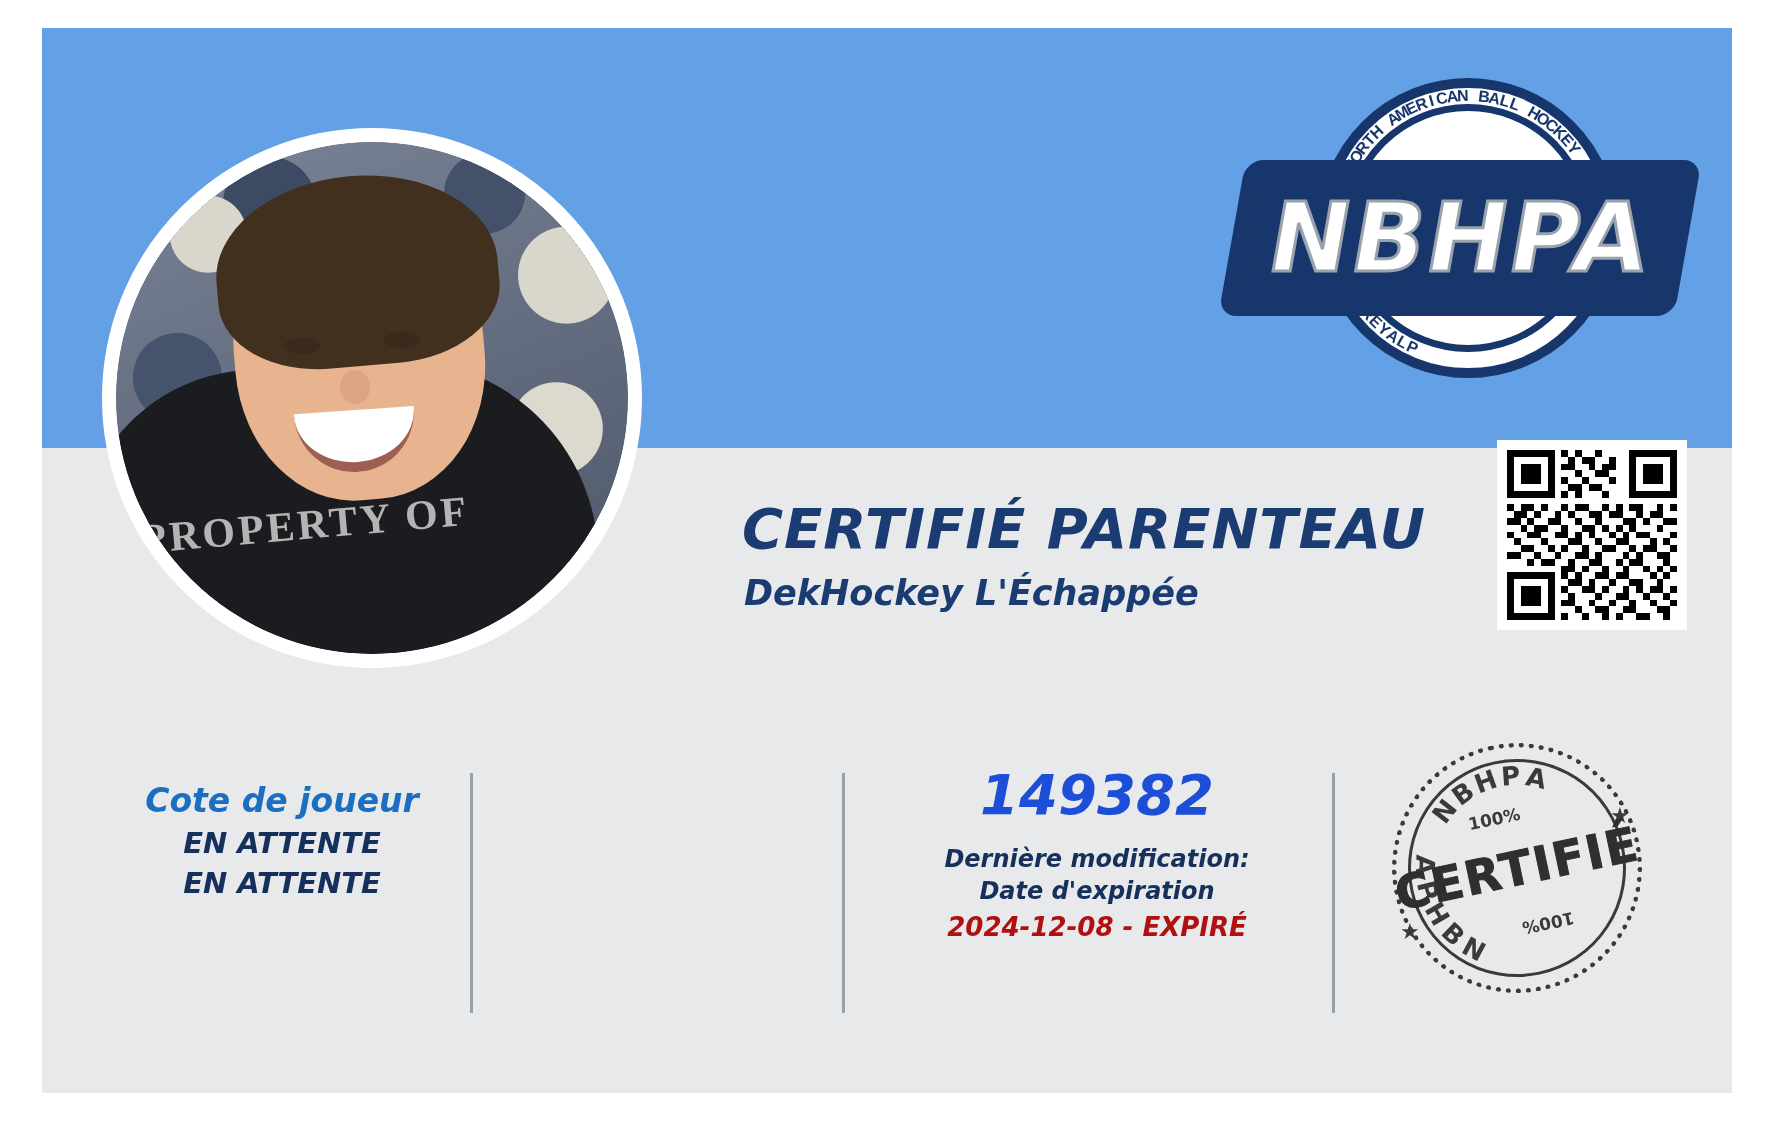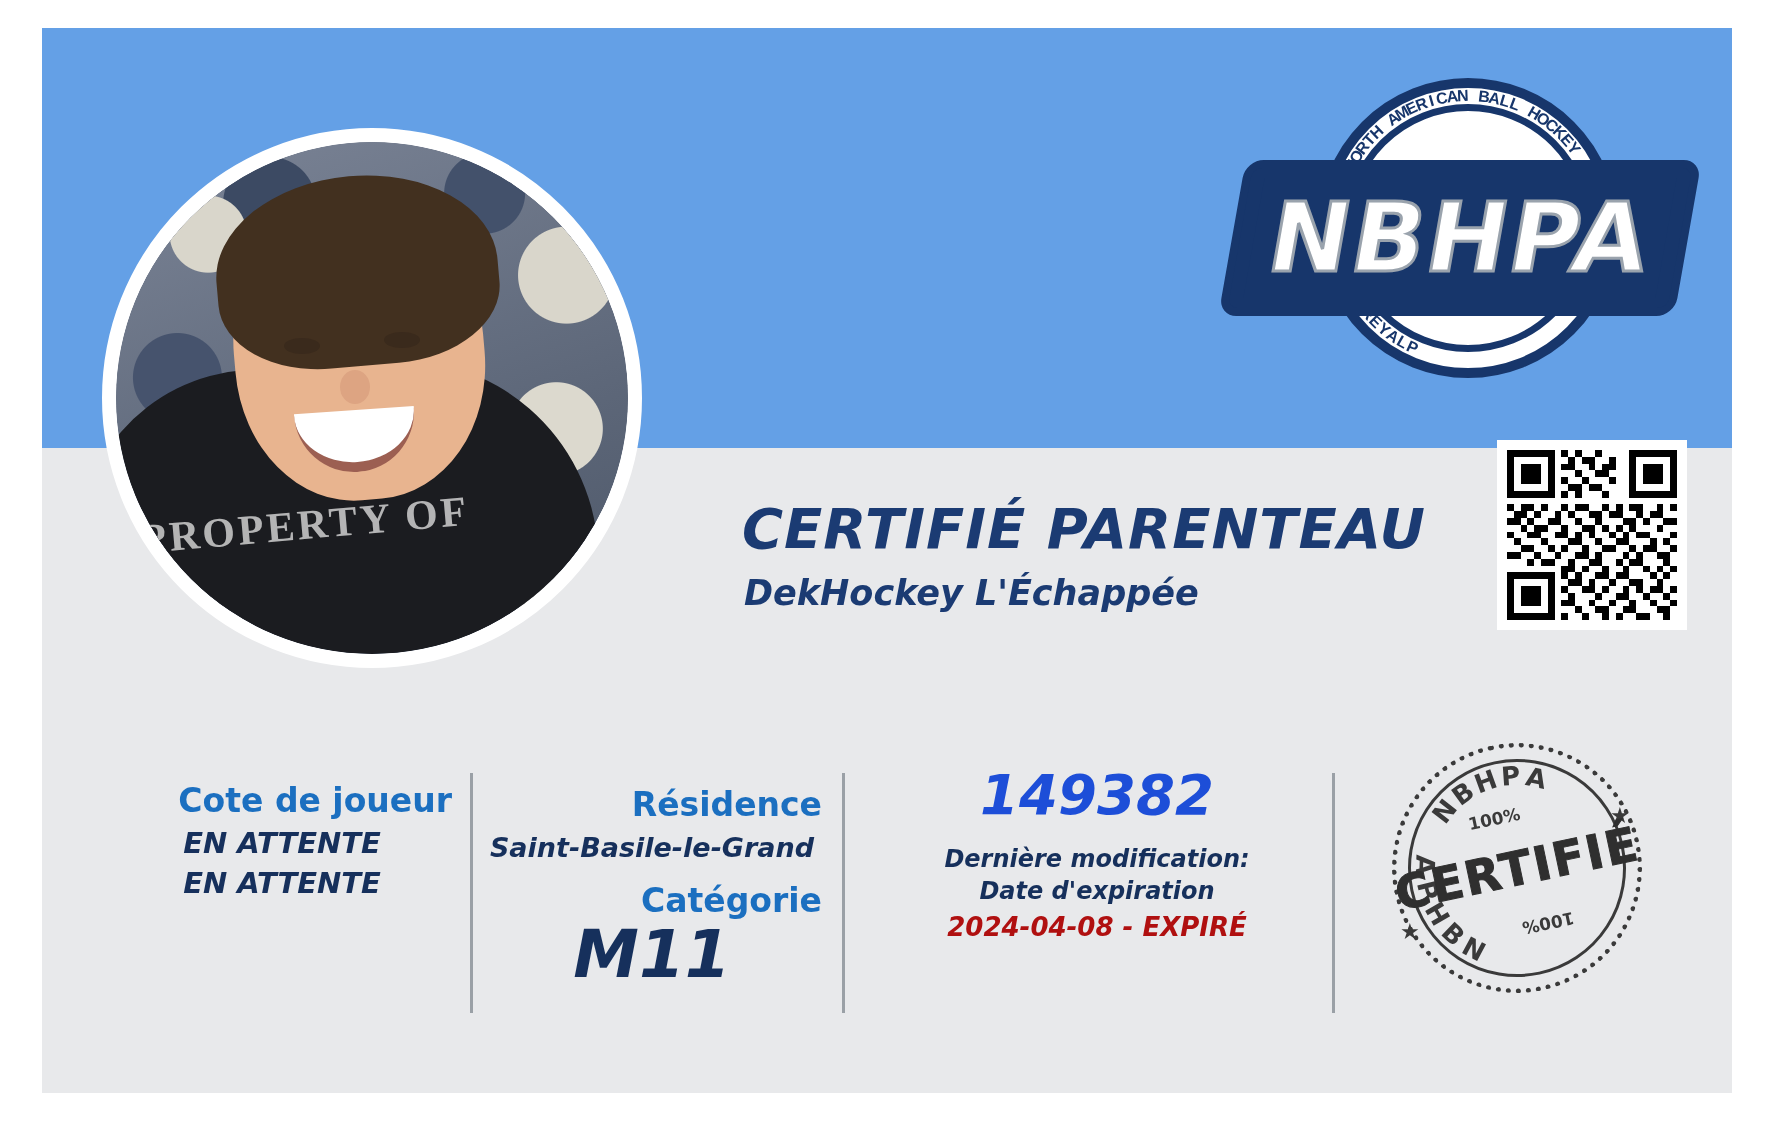--- a/index.html
+++ b/index.html
@@ -279,24 +279,24 @@
     background: #9aa0a6;
   }
   .col {
     position: absolute;
     text-align: center;
     color: #1b3b73;
     font-family: "DejaVu Sans", sans-serif;
   }
   .lbl {
     font-weight: bold;
+    font-style: italic;
     font-size: 33px;
     color: #1b6fc0;
     white-space: nowrap;
-    text-align: right;
   }
   .val {
     font-weight: bold;
     font-style: italic;
     font-size: 29px;
     color: #16305c;
     white-space: nowrap;
   }
 
   .col-rating { left: 70px; top: 18px; width: 340px; }
@@ -683,32 +683,26 @@
     <div class="divider" style="left:428px;"></div>
     <div class="divider" style="left:800px;"></div>
     <div class="divider" style="left:1290px;"></div>
 
     <div class="col col-rating">
       <div class="lbl">Cote de joueur</div>
       <div class="val">EN ATTENTE</div>
       <div class="val">EN ATTENTE</div>
     </div>
 
-    <div class="col col-res">
-      <div class="lbl">Résidence</div>
-      <div class="city">Saint-Basile-le-Grand</div>
-      <div class="lbl cat">Catégorie</div>
-      <div class="cat-val">M11</div>
-    </div>
 
     <div class="col col-mat">
       <div class="mat-val">149382</div>
       <div class="small">Dernière modification:</div>
       <div class="small" style="margin-top:0;">Date d'expiration</div>
-      <div class="exp">2024-04-08  - EXPIRÉ</div>
+      <div class="exp">2024-12-08  - EXPIRÉ</div>
     </div>
   </div>
 
   <div class="stamp">
     <div class="outer"></div>
     <div class="inner-ring"></div>
     <div class="arc" id="stampArcTop">
         <span style="transform: translate(-59.1365px, -70.4761px) rotate(-40deg) translate(-50%, -50%);">N</span>
         <span style="transform: translate(-37.4198px, -84.0462px) rotate(-24deg) translate(-50%, -50%);">B</span>
         <span style="transform: translate(-12.8039px, -91.1047px) rotate(-8deg) translate(-50%, -50%);">H</span>

